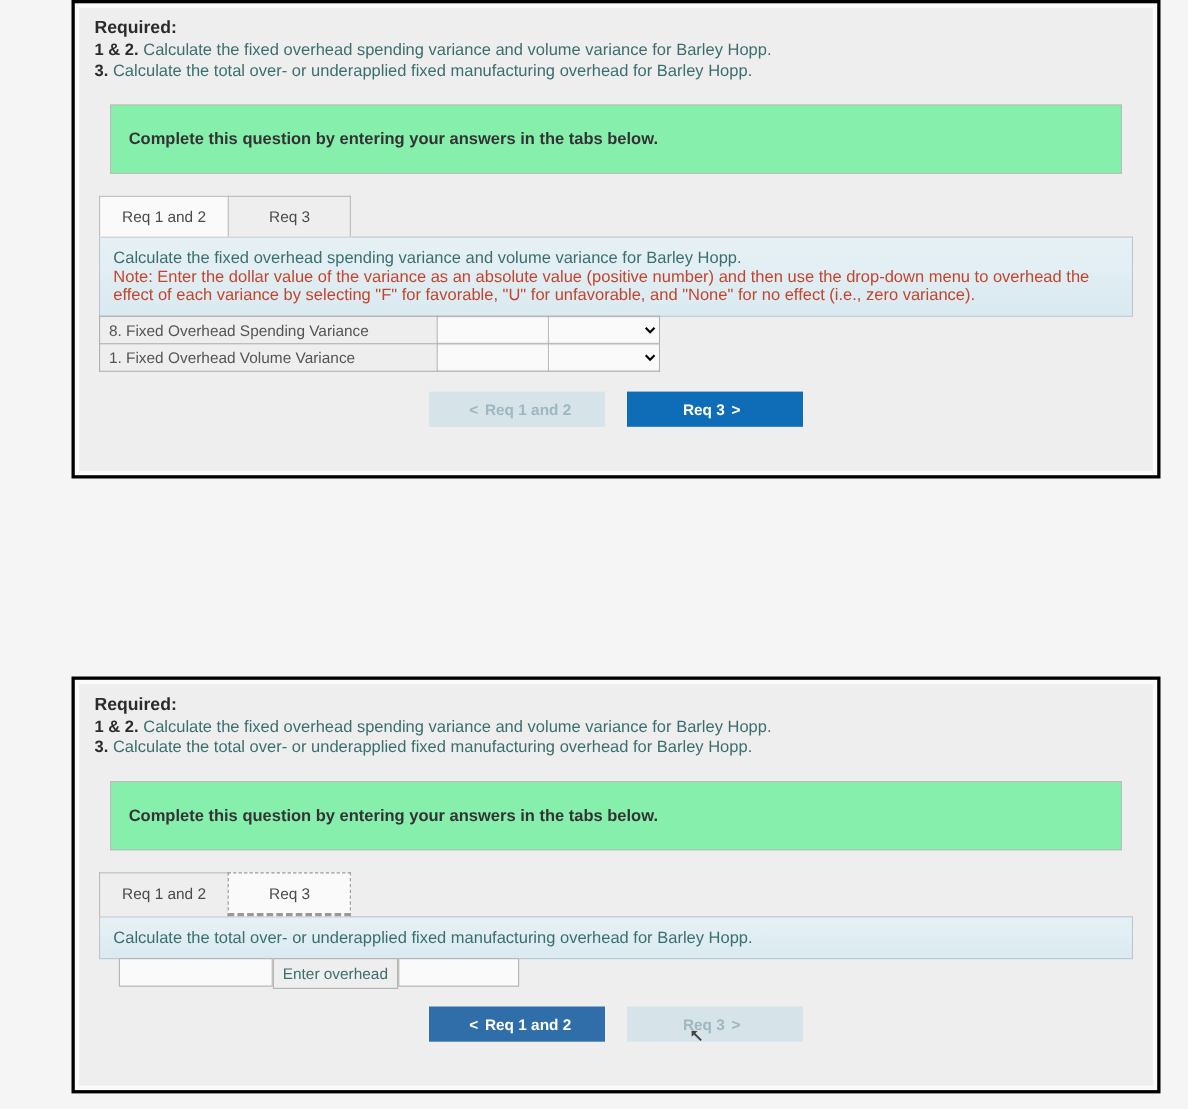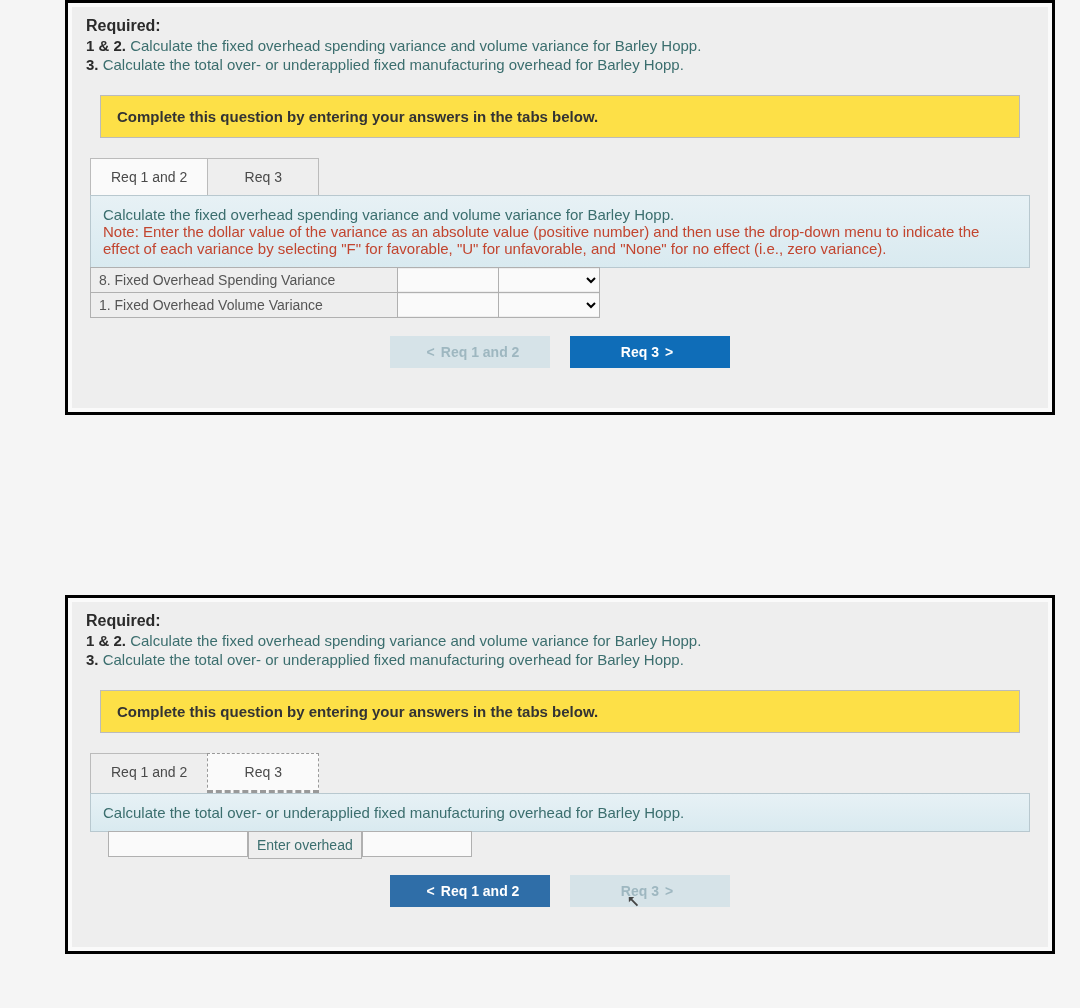--- a/index.html
+++ b/index.html
@@ -3,21 +3,21 @@
 <meta charset="utf-8">
 <style>
   html,body{margin:0;padding:0;background:#f5f5f5;font-family:Arial,Helvetica,sans-serif;}
   .page{width:1080px;height:1008px;margin:0 auto;background:#f5f5f5;position:relative;}
   .card{background:#fafafa;border:3px solid #000000;margin:0 25px 0 65px;padding:0;}
   .card-inner{background:#eeeeee;margin:4px;padding:0 0 40px 0;position:relative;}
   .required-block{padding:10px 14px 6px 14px;color:#555;}
   .required-block strong{color:#2b2b2b;font-weight:bold;}
   .required-block .line{margin:2px 0;font-size:15px;color:#3b6e6e;}
   .required-block .num{font-weight:bold;color:#2b2b2b;margin-top:40px;}
-  .instruction-bar{background:#fde047;border:1px solid #bbb;margin:14px 28px 20px 28px;padding:12px 16px;font-weight:bold;font-size:15px;color:#333;}
+  .instruction-bar{background:#86efac;border:1px solid #bbb;margin:14px 28px 20px 28px;padding:22px 16px;font-weight:bold;font-size:15px;color:#333;}
   .tabs{display:flex;margin:0 0 0 18px;}
   .tab{border:1px solid #bbb;border-bottom:none;padding:10px 20px;font-size:14px;color:#4a4a4a;background:#eeeeee;min-width:70px;text-align:center;cursor:pointer;}
   .tab.active{background:#fafafa;position:relative;z-index:2;}
   .tab.dashed{border-style:dashed;border-color:#999;}
   .tab + .tab{margin-left:-1px;}
   .prompt-box{background:linear-gradient(#e7f1f5,#d9eaf0);border:1px solid #b8c8cf;margin:0 18px;padding:10px 12px;font-size:15px;color:#3b6e6e;}
   .prompt-box .note{color:#c2452f;}
   .answer-table{border-collapse:collapse;margin:-1px 18px 18px 18px;}
   .answer-table td{border:1px solid #b0b0b0;padding:4px 8px;font-size:14px;color:#555;background:#eeeeee;}
   .answer-table td.label{width:290px;}
@@ -58,21 +58,21 @@
 
     <div class="instruction-bar">Complete this question by entering your answers in the tabs below.</div>
 
     <div class="tabs">
       <div class="tab active">Req 1 and 2</div>
       <div class="tab">Req 3</div>
     </div>
 
     <div class="prompt-box">
       <span>Calculate the fixed overhead spending variance and volume variance for Barley Hopp.</span><br>
-      <span class="note">Note: Enter the dollar value of the variance as an absolute value (positive number) and then use the drop-down menu to indicate the effect of each variance by selecting "F" for favorable, "U" for unfavorable, and "None" for no effect (i.e., zero variance).</span>
+      <span class="note">Note: Enter the dollar value of the variance as an absolute value (positive number) and then use the drop-down menu to overhead the effect of each variance by selecting "F" for favorable, "U" for unfavorable, and "None" for no effect (i.e., zero variance).</span>
     </div>
 
     <table class="answer-table">
       <tbody>
             <tr>
         <td class="label">8. Fixed Overhead Spending Variance</td>
         <td class="input-cell"><input class="cell-input" style=""></td>
         <td class="dd-cell"><select class="dd"><option></option></select></td>
       </tr>
       <tr>

